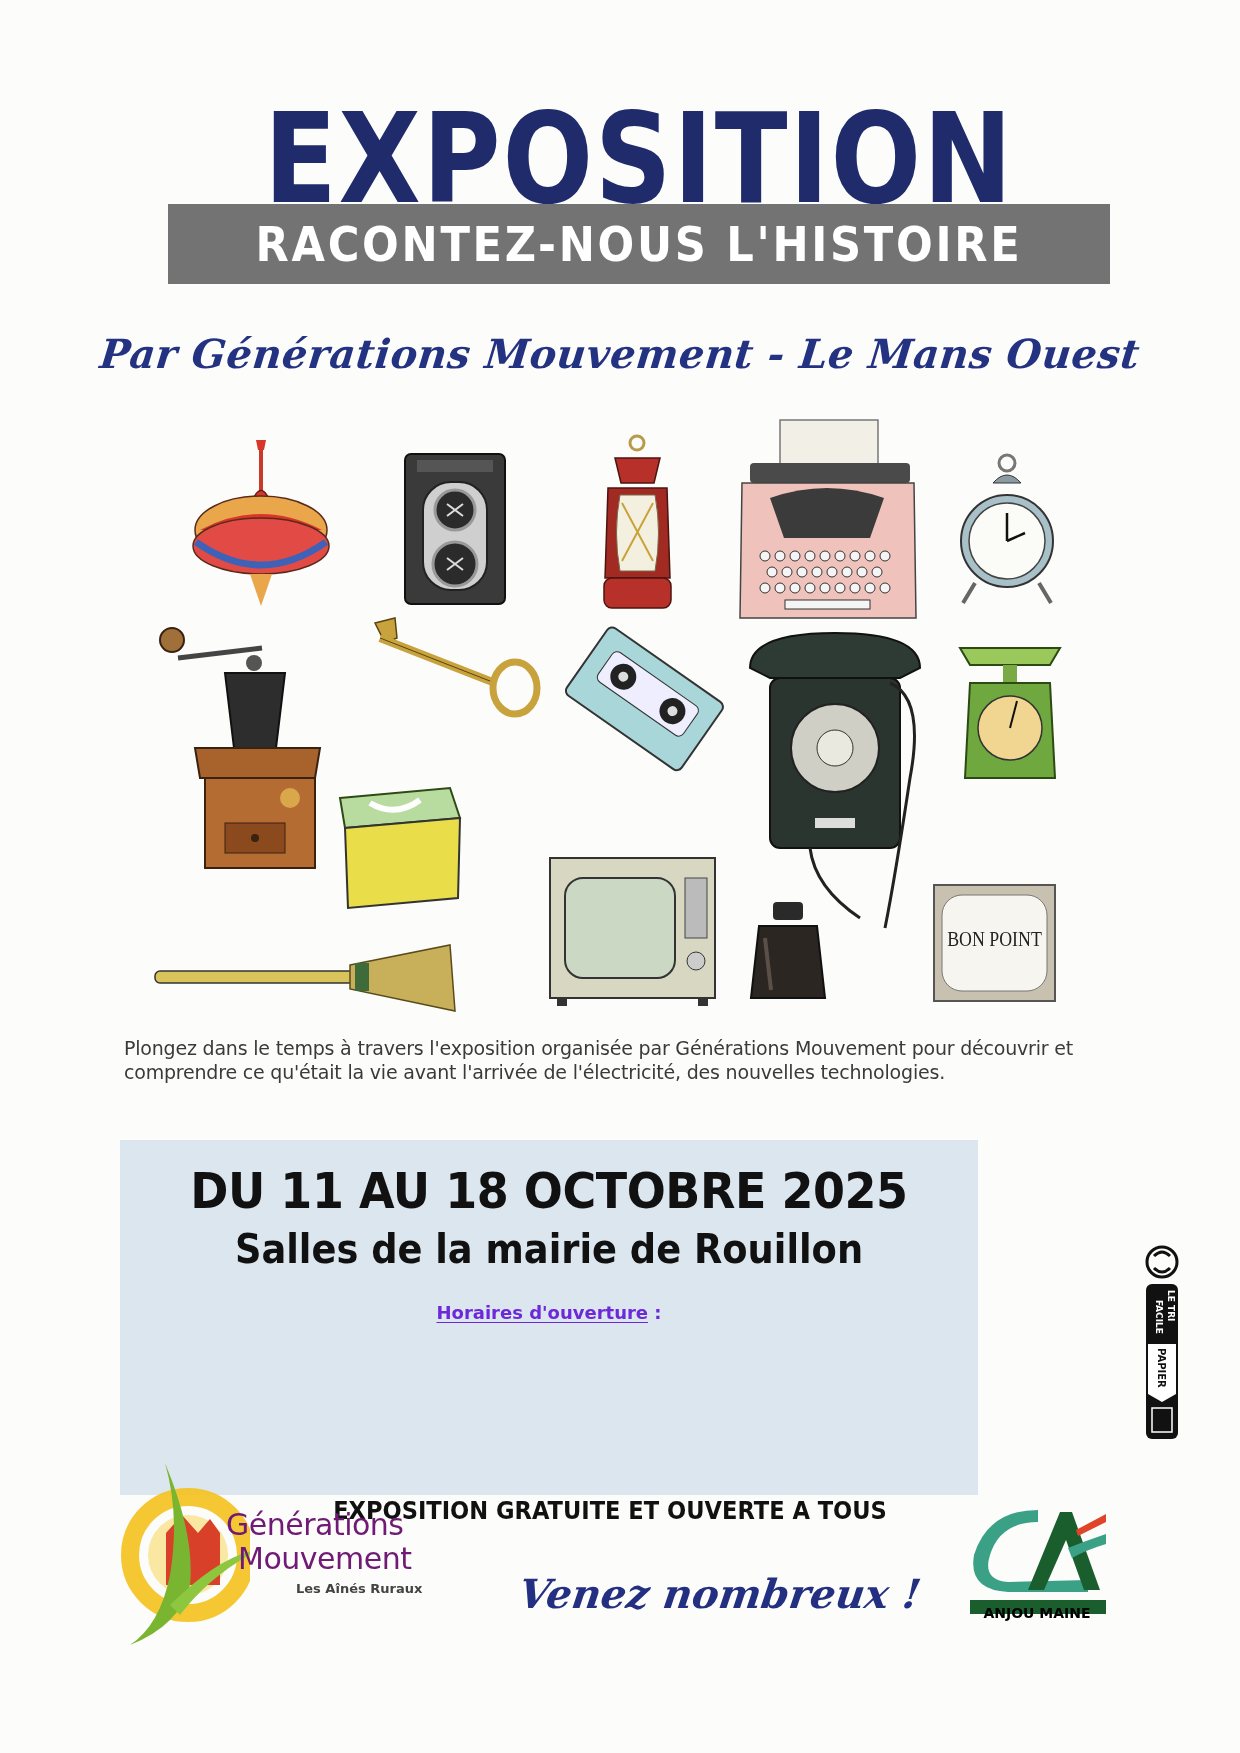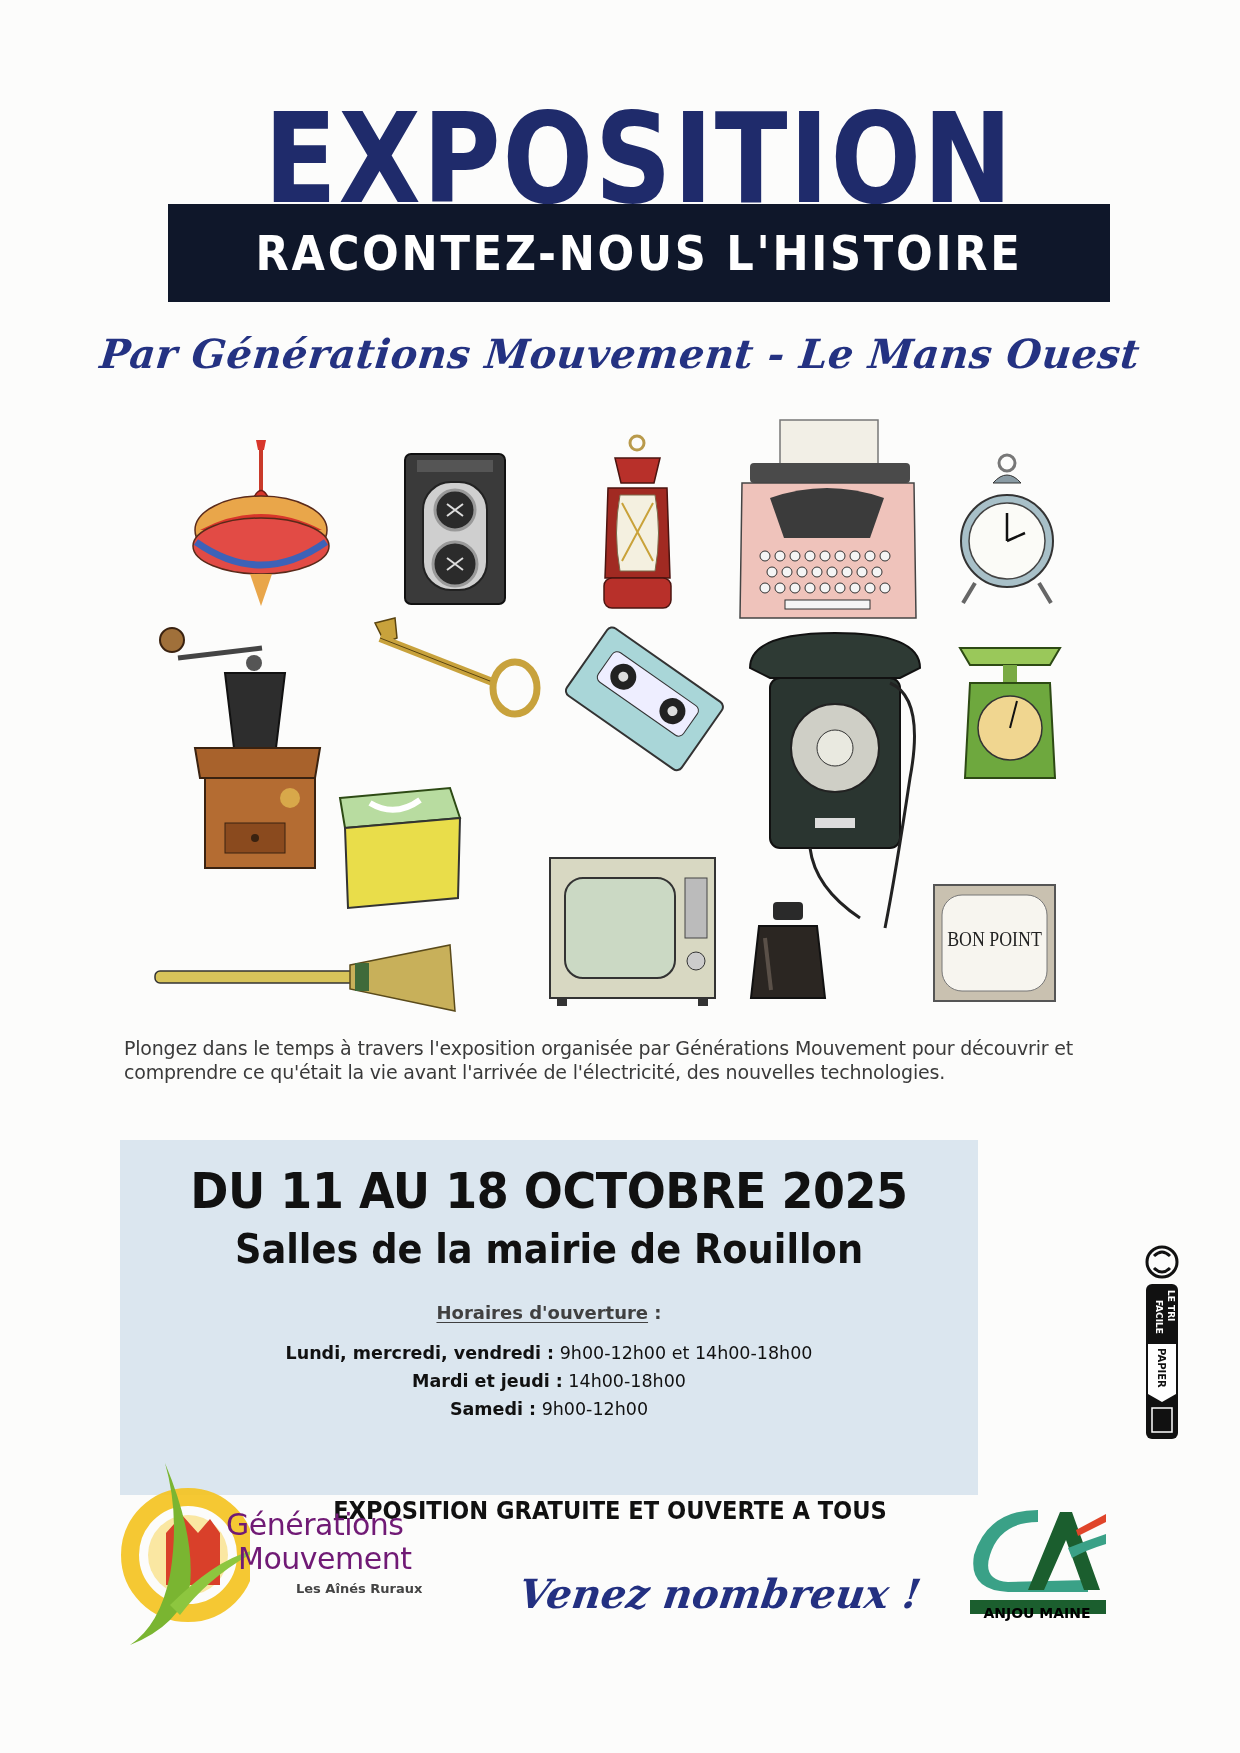--- a/index.html
+++ b/index.html
@@ -9,21 +9,21 @@
   
   .title-block { position: absolute; left: 168px; top: 100px; width: 942px; }
   .title-main {
     display: block; height: 110px; line-height: 118px;
     font-family: "DejaVu Sans", sans-serif; font-weight: bold;
     font-size: 124px; color: #1f2b6b; text-align: center; letter-spacing: 2px;
     transform: scaleX(0.86); transform-origin: center; white-space: nowrap;
     overflow: hidden;
   }
   .title-band {
-    background: #0f172a; height: 98px; margin-top: -6px;
+    background: #737373; height: 80px; margin-top: -6px;
     display: flex; align-items: center; justify-content: center;
   }
   .title-sub {
     color: #ffffff; font-family: "DejaVu Sans", sans-serif; font-weight: bold;
     font-size: 48px; letter-spacing: 3px; white-space: nowrap;
     transform: scaleX(0.9); display: inline-block;
   }
 
   .byline {
     position: absolute; left: 0; width: 1240px; top: 330px; text-align: center;
@@ -53,21 +53,21 @@
     margin-top: 22px; font-family: "DejaVu Sans", sans-serif; font-weight: bold;
     font-size: 50px; color: #111; letter-spacing: -0.5px;
     display: inline-block; transform: scaleX(0.92);
   }
   .venue {
     margin-top: 6px; font-family: "DejaVu Sans", sans-serif; font-weight: bold;
     font-size: 40px; color: #111; display: block; transform: scaleX(0.92);
   }
   .hours-title {
     margin-top: 30px; font-family: "DejaVu Sans", sans-serif; font-weight: bold;
-    font-size: 18px; color: #404040;
+    font-size: 18px; color: #6d28d9;
   }
   .hours-title u { text-decoration: underline; text-underline-offset: 3px; }
   .hours { margin-top: 16px; font-family: "DejaVu Sans", sans-serif; font-size: 17.5px; line-height: 28px; color: #111; }
   .hours b { font-weight: bold; }
 
   
   .free {
     position: absolute; left: 260px; top: 1497px; width: 700px; text-align: center;
     font-family: "DejaVu Sans", sans-serif; font-weight: bold; font-size: 24px; color: #111;
     transform: scaleX(0.94);
@@ -301,25 +301,20 @@
 </div>
 
 <p class="intro">Plongez dans le temps à travers l'exposition organisée par Générations Mouvement pour découvrir et comprendre ce qu'était la vie avant l'arrivée de l'électricité, des nouvelles technologies.</p>
 
 <div class="info-box">
   <div class="dates">DU 11 AU 18 OCTOBRE 2025</div>
   <div class="venue">Salles de la mairie de Rouillon</div>
   <div class="hours-title">
     <u>Horaires d'ouverture</u><span> :</span>
   </div>
-  <div class="hours">
-    <div><b>Lundi, mercredi, vendredi :</b><span> 9h00-12h00 et 14h00-18h00</span></div>
-    <div><b>Mardi et jeudi :</b><span> 14h00-18h00</span></div>
-    <div><b>Samedi :</b><span> 9h00-12h00</span></div>
-  </div>
 </div>
 
 <div class="free">EXPOSITION GRATUITE ET OUVERTE A TOUS</div>
 <div class="venez">Venez nombreux !</div>
 
 <div class="gm-logo">
   <svg width="140" height="200" viewBox="0 0 140 200">
     <circle cx="78" cy="100" r="58" fill="none" stroke="#f4c21d" stroke-width="18" opacity="0.9"></circle>
     <circle cx="78" cy="100" r="40" fill="#f8d24a" opacity="0.5"></circle>
     <path d="M56 78 L72 60 L88 78 L100 64 L110 78 L110 130 L56 130 Z" fill="#d9402a"></path>

